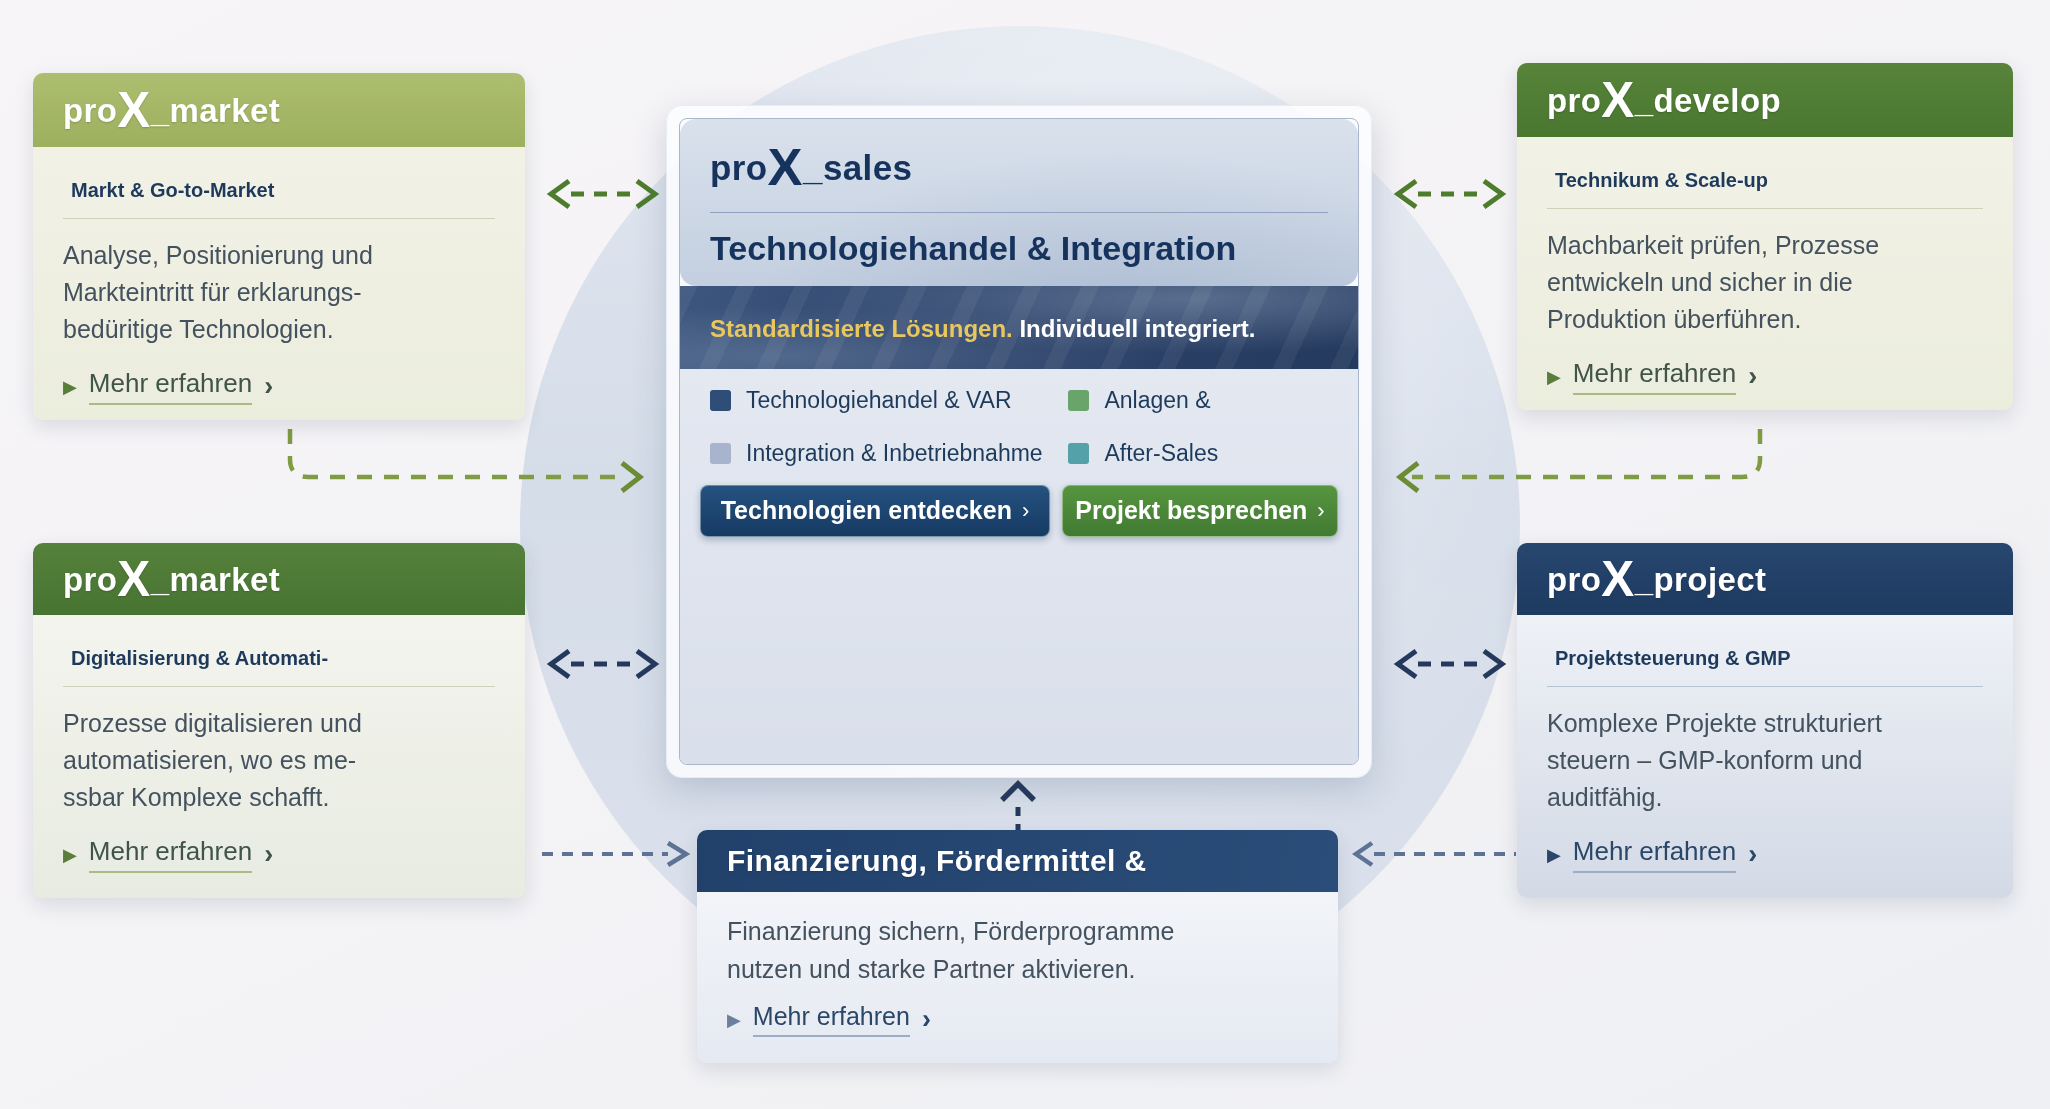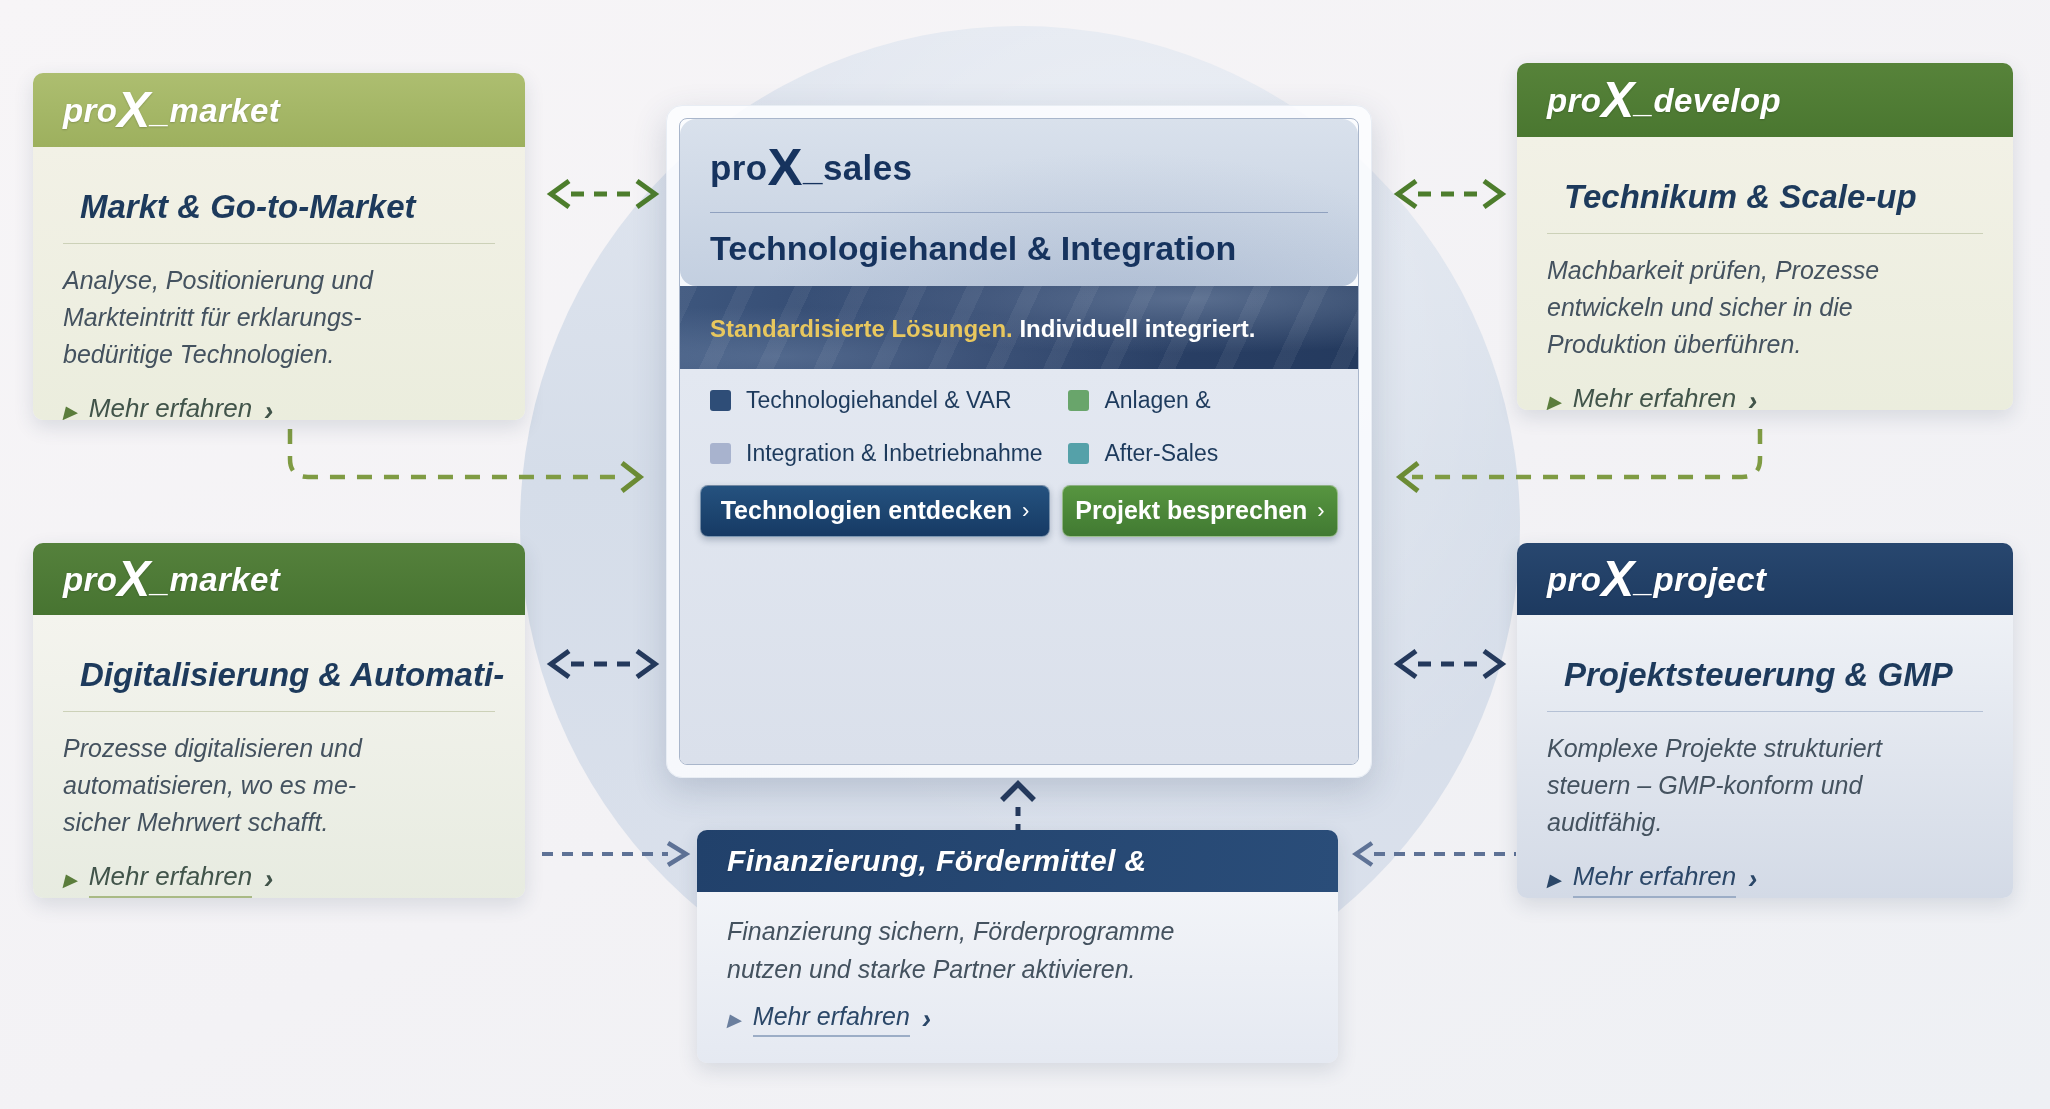--- a/index.html
+++ b/index.html
@@ -10,36 +10,36 @@
   }
   
   .bg-circle{
     position:absolute;left:520px;top:26px;width:1000px;height:1000px;border-radius:50%;
     background:
       radial-gradient(ellipse at 62% 30%, rgba(255,255,255,.45), transparent 55%),
       linear-gradient(180deg,#e2e7f0 0%,#d5dde9 45%,#dbe1ec 100%);
   }
   
   .card{position:absolute;border-radius:10px;overflow:hidden;
-        box-shadow:0 7px 20px rgba(45,65,95,.14);font-style:italic;}
+        box-shadow:0 7px 20px rgba(45,65,95,.14);}
   .card-header{display:flex;align-items:center;padding:0 30px;color:#fff;}
   .brand{font-weight:700;font-size:33px;letter-spacing:.4px;line-height:1;
          text-shadow:0 1px 2px rgba(0,0,0,.18);white-space:nowrap;}
   .brand .bx{font-size:1.5em;font-weight:700;vertical-align:-0.1em;}
   .hdr-olive{background:linear-gradient(180deg,#adbe70,#9db05e);height:74px;}
   .hdr-green{background:linear-gradient(180deg,#57833a,#4a7730);height:74px;}
   .hdr-green2{background:linear-gradient(180deg,#55813c,#477431);height:72px;}
   .hdr-navy{background:linear-gradient(180deg,#28476f,#1d3a60);height:72px;}
   .hdr-navy-fin{background:linear-gradient(100deg,#21416b,#2a4d79);height:62px;}
   .card-body{padding:24px 30px 0;}
   .body-cream{background:linear-gradient(180deg,#f2f1e6 0%,#e9ecdb 100%);height:100%;}
   .body-cream2{background:linear-gradient(180deg,#f4f4ee 0%,#e4e9dd 100%);height:100%;}
   .body-blue{background:linear-gradient(180deg,#eef1f6 0%,#ccd4e2 100%);height:100%;}
   .body-blue-fin{background:linear-gradient(180deg,#f2f4f8 0%,#e0e5ef 100%);height:100%;}
-  .card-title{font-size:33px;font-weight:700;color:#1d3a5c;margin:17px;white-space:nowrap;}
+  .card-title{font-size:20px;font-weight:700;color:#1d3a5c;margin:8px;white-space:nowrap;}
   .divider{height:1px;margin:16px 0 18px;}
   .div-green{background:#ccd1b8;}
   .div-blue{background:#b5c1d5;}
   .card-line{font-size:25px;line-height:37px;color:#44525f;}
   .more{margin-top:20px;display:inline-flex;align-items:center;gap:12px;
         font-size:26px;cursor:pointer;text-decoration:none;}
   .more .tri{font-size:18px;line-height:1;}
   .more .link-text{padding-bottom:4px;border-bottom:2px solid;}
   .more .chev{font-size:27px;font-weight:700;}
   .link-green{color:#41544a;}
@@ -202,21 +202,21 @@
   <div class="card" style="left:33px;top:543px;width:492px;height:355px">
     <div class="card-header hdr-green2">
       <span class="brand"><span>pro</span><span class="bx">X</span><span>_market</span></span>
     </div>
     <div class="body-cream2">
       <div class="card-body">
         <h3 class="card-title">Digitalisierung &amp; Automati-</h3>
         <div class="divider div-green"></div>
         <div class="card-line">Prozesse digitalisieren und</div>
         <div class="card-line">automatisieren, wo es me-</div>
-        <div class="card-line">sicher Mehrwert schafft.</div>
+        <div class="card-line">ssbar Komplexe schafft.</div>
         <a class="more link-green">
           <span class="tri">▶</span>
           <span class="link-text">Mehr erfahren</span>
           <span class="chev">›</span>
         </a>
       </div>
     </div>
   </div>
 
   <div class="card" style="left:1517px;top:543px;width:496px;height:355px">

